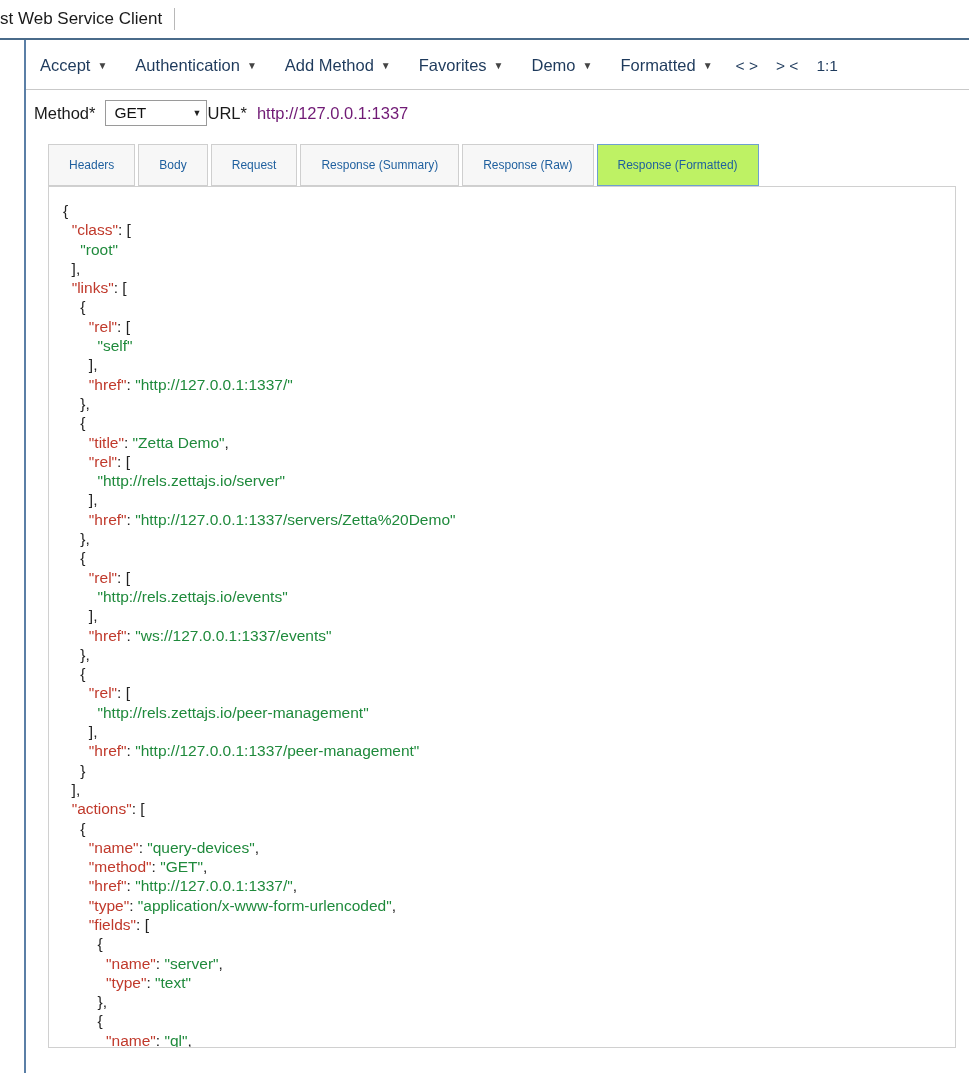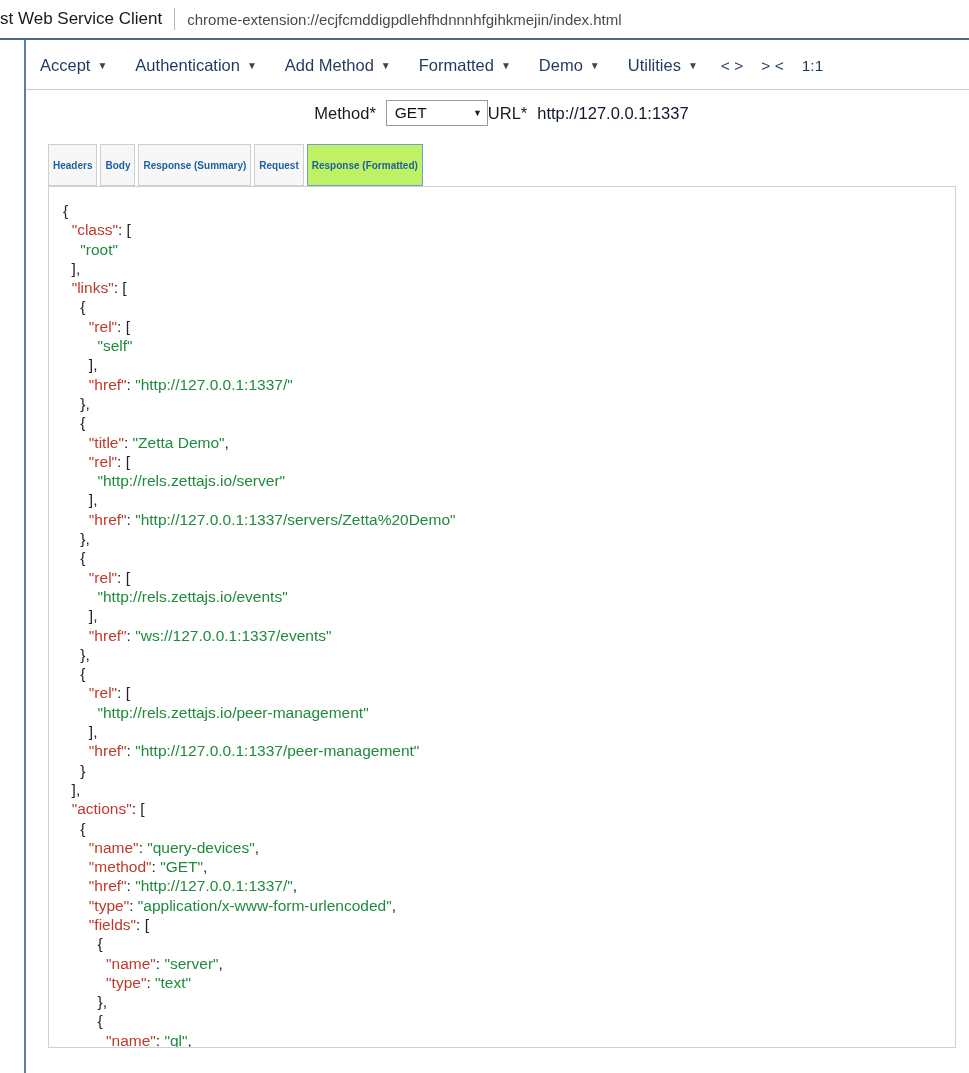--- a/index.html
+++ b/index.html
@@ -109,21 +109,20 @@
   
   .urlrow {
     position: absolute;
     left: 26px;
     top: 92px;
     width: 943px;
     height: 42px;
     display: flex;
     align-items: center;
     background: #fff;
-    justify-content: center;
   }
   .lbl {
     font-size: 16.5px;
     color: #1a1a1a;
     white-space: nowrap;
   }
   .lbl .star { color: #1a1a1a; }
   .method-label { margin-left: 8px; }
   .select-box {
     margin-left: 10px;
@@ -140,49 +139,48 @@
     color: #111;
   }
   .select-box .arrow {
     font-size: 9px;
     color: #222;
   }
   .url-label { }
   .url-value {
     margin-left: 10px;
     font-size: 16.5px;
-    color: #0f172a;
+    color: #701a75;
     white-space: nowrap;
   }
 
   
   .tabs {
     position: absolute;
     left: 48px;
     top: 144px;
     width: 908px;
     height: 42px;
     display: flex;
     align-items: flex-end;
   }
   .tab {
     height: 42px;
     box-sizing: border-box;
     border: 1px solid #cfcfcf;
     border-bottom: 1px solid #cfcfcf;
     background: #f7f7f7;
     color: #1e5f9e;
-    font-size: 10px;
+    font-size: 12px;
     display: flex;
     align-items: center;
     justify-content: center;
-    padding: 0 4px;
+    padding: 0 20px;
     margin-right: 3px;
     white-space: nowrap;
-    font-weight: bold;
   }
   .tab.active {
     background: #bef264;
     border: 1px solid #6f9fd0;
     color: #1e5f9e;
   }
 
   
   .panel {
     position: absolute;
@@ -219,70 +217,70 @@
   }
 </style>
 </head>
 <body>
 
 <div class="app">
 
   <div class="titlebar">
     <span class="title-text">st Web Service Client</span>
     <span class="title-sep"></span>
-    <span class="title-url">chrome-extension://ecjfcmddigpdlehfhdnnnhfgihkmejin/index.html</span>
   </div>
 
   <div class="frame"></div>
 
   <div class="menubar">
     <div class="menu-item">
       <span>Accept</span>
       <span class="caret">▼</span>
     </div>
     <div class="menu-item">
       <span>Authentication</span>
       <span class="caret">▼</span>
     </div>
     <div class="menu-item">
       <span>Add Method</span>
       <span class="caret">▼</span>
     </div>
     <div class="menu-item">
+      <span>Favorites</span>
+      <span class="caret">▼</span>
+    </div>
+    <div class="menu-item">
+      <span>Demo</span>
+      <span class="caret">▼</span>
+    </div>
+    <div class="menu-item">
       <span>Formatted</span>
-      <span class="caret">▼</span>
-    </div>
-    <div class="menu-item">
-      <span>Demo</span>
-      <span class="caret">▼</span>
-    </div>
-    <div class="menu-item">
-      <span>Utilities</span>
       <span class="caret">▼</span>
     </div>
     <div class="menu-tool">&lt; &gt;</div>
     <div class="menu-tool">&gt; &lt;</div>
     <div class="menu-tool">1:1</div>
   </div>
 
   <div class="urlrow">
     <span class="lbl method-label"><span>Method</span><span class="star">*</span></span>
     <div class="select-box">
       <span>GET</span>
       <span class="arrow">▼</span>
     </div>
     <span class="lbl url-label"><span>URL</span><span class="star">*</span></span>
     <span class="url-value">http://127.0.0.1:1337</span>
   </div>
 
   <div class="tabs">
     <div class="tab">Headers</div>
     <div class="tab">Body</div>
+    <div class="tab">Request</div>
     <div class="tab">Response (Summary)</div>
-    <div class="tab">Request</div>
+    <div class="tab">Response (Raw)</div>
     <div class="tab active">Response (Formatted)</div>
   </div>
 
   <div class="panel">
     <div class="code" id="code-area"><div><span class="p">{</span></div><div><span class="p">  </span><span class="k">"class"</span><span class="p">: [</span></div><div><span class="p">    </span><span class="s">"root"</span></div><div><span class="p">  ],</span></div><div><span class="p">  </span><span class="k">"links"</span><span class="p">: [</span></div><div><span class="p">    {</span></div><div><span class="p">      </span><span class="k">"rel"</span><span class="p">: [</span></div><div><span class="p">        </span><span class="s">"self"</span></div><div><span class="p">      ],</span></div><div><span class="p">      </span><span class="k">"href"</span><span class="p">: </span><span class="s">"http://127.0.0.1:1337/"</span></div><div><span class="p">    },</span></div><div><span class="p">    {</span></div><div><span class="p">      </span><span class="k">"title"</span><span class="p">: </span><span class="s">"Zetta Demo"</span><span class="p">,</span></div><div><span class="p">      </span><span class="k">"rel"</span><span class="p">: [</span></div><div><span class="p">        </span><span class="s">"http://rels.zettajs.io/server"</span></div><div><span class="p">      ],</span></div><div><span class="p">      </span><span class="k">"href"</span><span class="p">: </span><span class="s">"http://127.0.0.1:1337/servers/Zetta%20Demo"</span></div><div><span class="p">    },</span></div><div><span class="p">    {</span></div><div><span class="p">      </span><span class="k">"rel"</span><span class="p">: [</span></div><div><span class="p">        </span><span class="s">"http://rels.zettajs.io/events"</span></div><div><span class="p">      ],</span></div><div><span class="p">      </span><span class="k">"href"</span><span class="p">: </span><span class="s">"ws://127.0.0.1:1337/events"</span></div><div><span class="p">    },</span></div><div><span class="p">    {</span></div><div><span class="p">      </span><span class="k">"rel"</span><span class="p">: [</span></div><div><span class="p">        </span><span class="s">"http://rels.zettajs.io/peer-management"</span></div><div><span class="p">      ],</span></div><div><span class="p">      </span><span class="k">"href"</span><span class="p">: </span><span class="s">"http://127.0.0.1:1337/peer-management"</span></div><div><span class="p">    }</span></div><div><span class="p">  ],</span></div><div><span class="p">  </span><span class="k">"actions"</span><span class="p">: [</span></div><div><span class="p">    {</span></div><div><span class="p">      </span><span class="k">"name"</span><span class="p">: </span><span class="s">"query-devices"</span><span class="p">,</span></div><div><span class="p">      </span><span class="k">"method"</span><span class="p">: </span><span class="s">"GET"</span><span class="p">,</span></div><div><span class="p">      </span><span class="k">"href"</span><span class="p">: </span><span class="s">"http://127.0.0.1:1337/"</span><span class="p">,</span></div><div><span class="p">      </span><span class="k">"type"</span><span class="p">: </span><span class="s">"application/x-www-form-urlencoded"</span><span class="p">,</span></div><div><span class="p">      </span><span class="k">"fields"</span><span class="p">: [</span></div><div><span class="p">        {</span></div><div><span class="p">          </span><span class="k">"name"</span><span class="p">: </span><span class="s">"server"</span><span class="p">,</span></div><div><span class="p">          </span><span class="k">"type"</span><span class="p">: </span><span class="s">"text"</span></div><div><span class="p">        },</span></div><div><span class="p">        {</span></div><div><span class="p">          </span><span class="k">"name"</span><span class="p">: </span><span class="s">"ql"</span><span class="p">,</span></div></div>
     <div class="scroll-gutter"></div>
   </div>
 
 </div>
 

